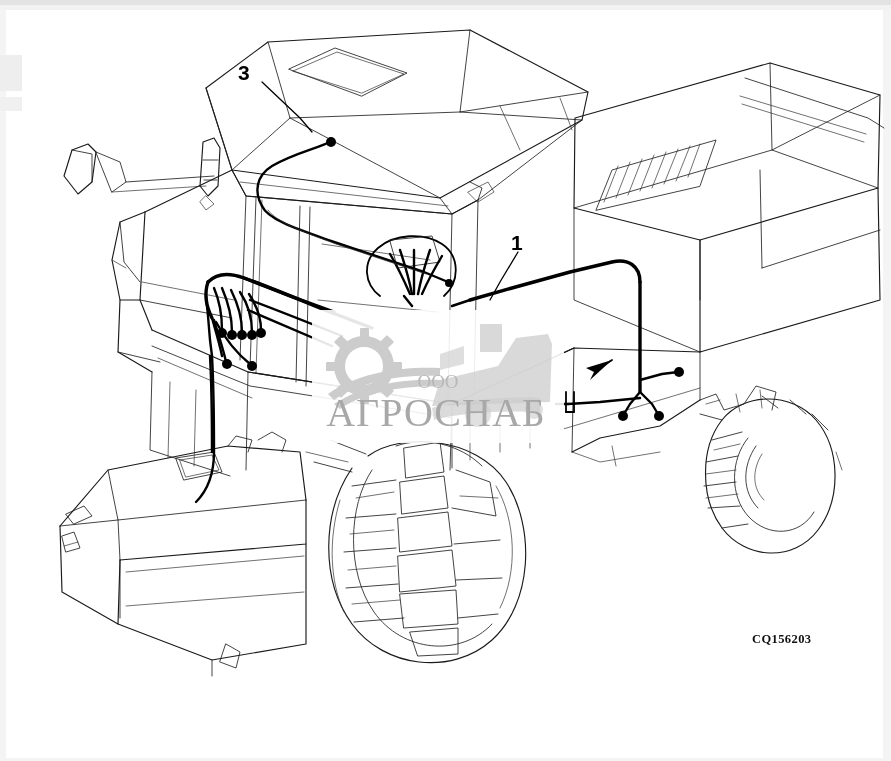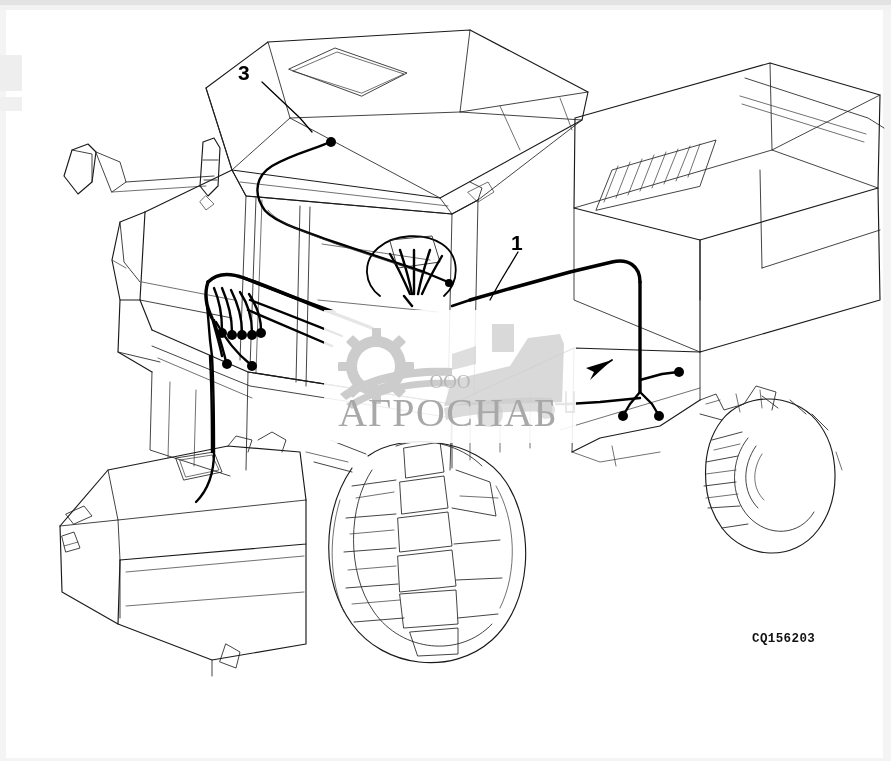--- a/index.html
+++ b/index.html
@@ -23,42 +23,42 @@
   .edge-right{position:absolute;right:0;top:10px;width:8px;height:751px;background:#f4f4f4;}
   .edge-bottom{position:absolute;left:0;bottom:0;width:891px;height:3px;background:#f4f4f4;}
   .gray-block{position:absolute;left:0;top:55px;width:22px;height:36px;background:#eeeeee;}
   .gray-block2{position:absolute;left:0;top:97px;width:22px;height:14px;background:#f0f0f0;}
 
   #art{position:absolute;left:0;top:0;width:891px;height:761px;}
 
   .caption{
     position:absolute;
     left:752px;top:632px;
-    font-family:Liberation Mono, monospace;
+    font-family:Liberation Serif, serif;
     font-size:12.5px;
     font-weight:bold;
     letter-spacing:0.4px;
     color:#111111;
     white-space:nowrap;
   }
   .callout{
     position:absolute;
     font-family:"Liberation Sans", sans-serif;
     font-size:21px;
     font-weight:bold;
     color:#000000;
     line-height:1;
   }
   #callout-3{left:238px;top:62px;}
   #callout-1{left:511px;top:232px;}
 
   
   #watermark{
     position:absolute;
-    left:324px;top:310px;
+    left:312px;top:310px;
     width:252px;height:133px;
     background:rgba(255,255,255,0.90);
     pointer-events:none;
   }
   #watermark svg{display:block;}
 </style>
 </head>
 <body>
 
 <div id="page">

